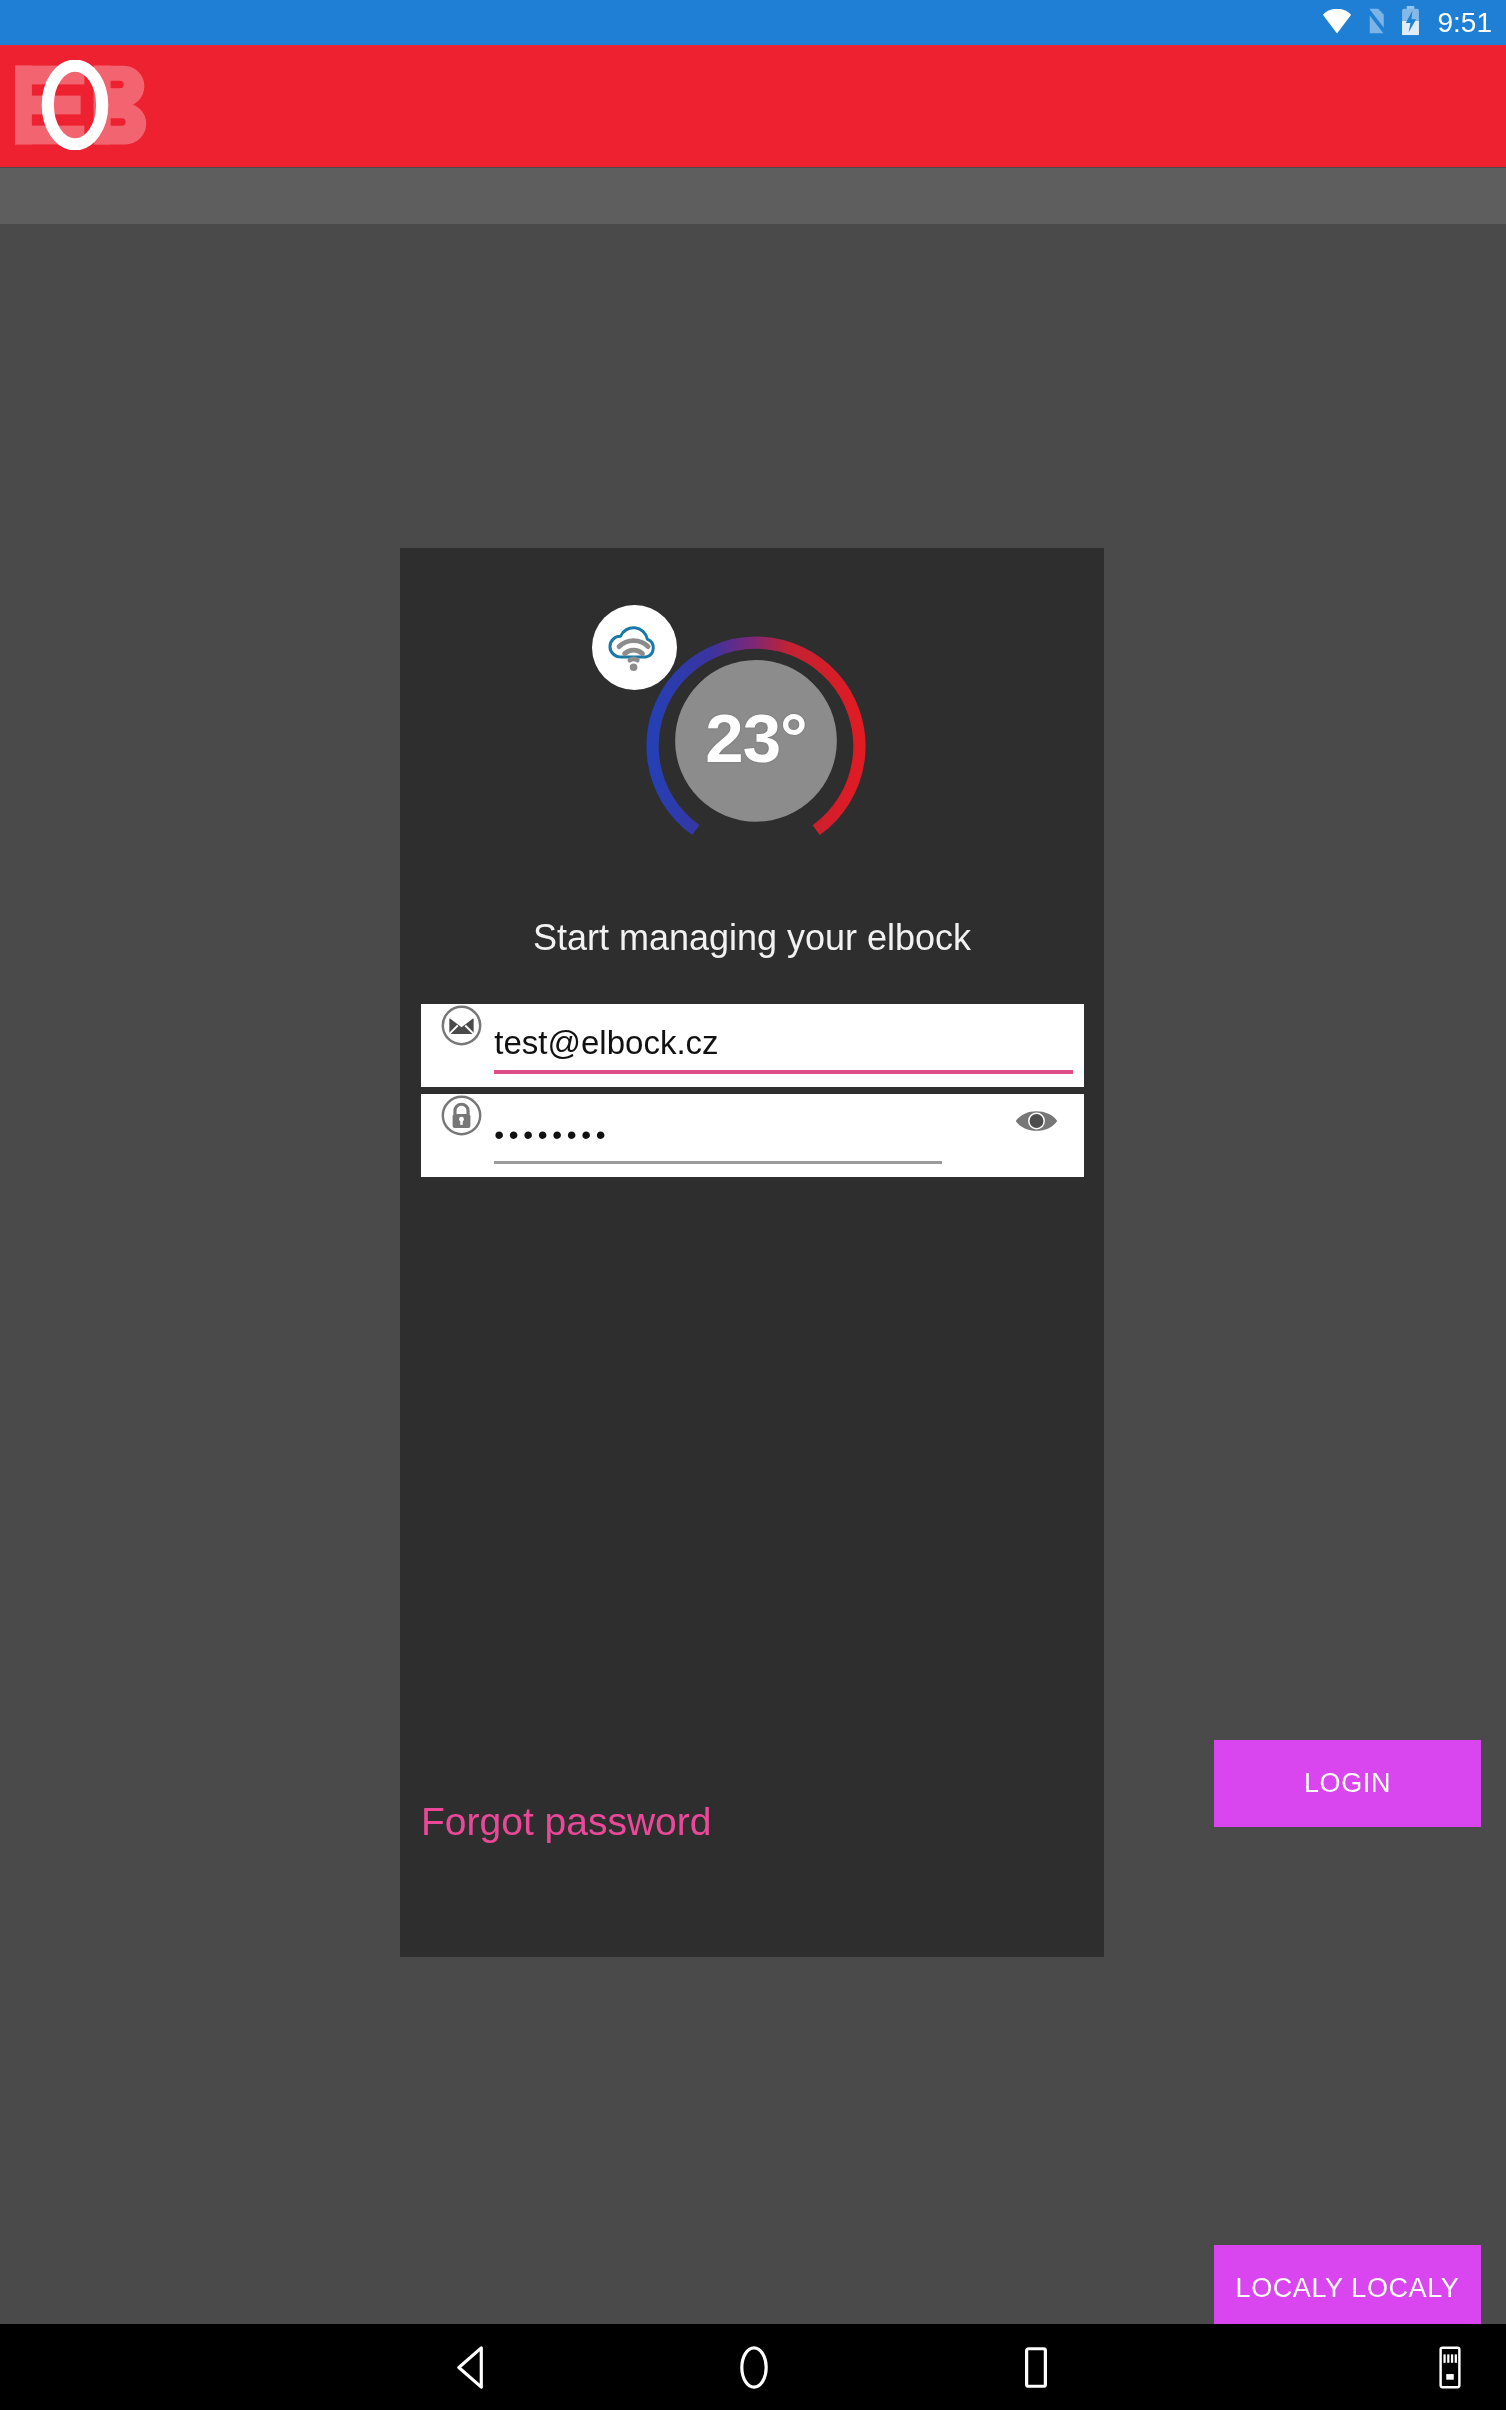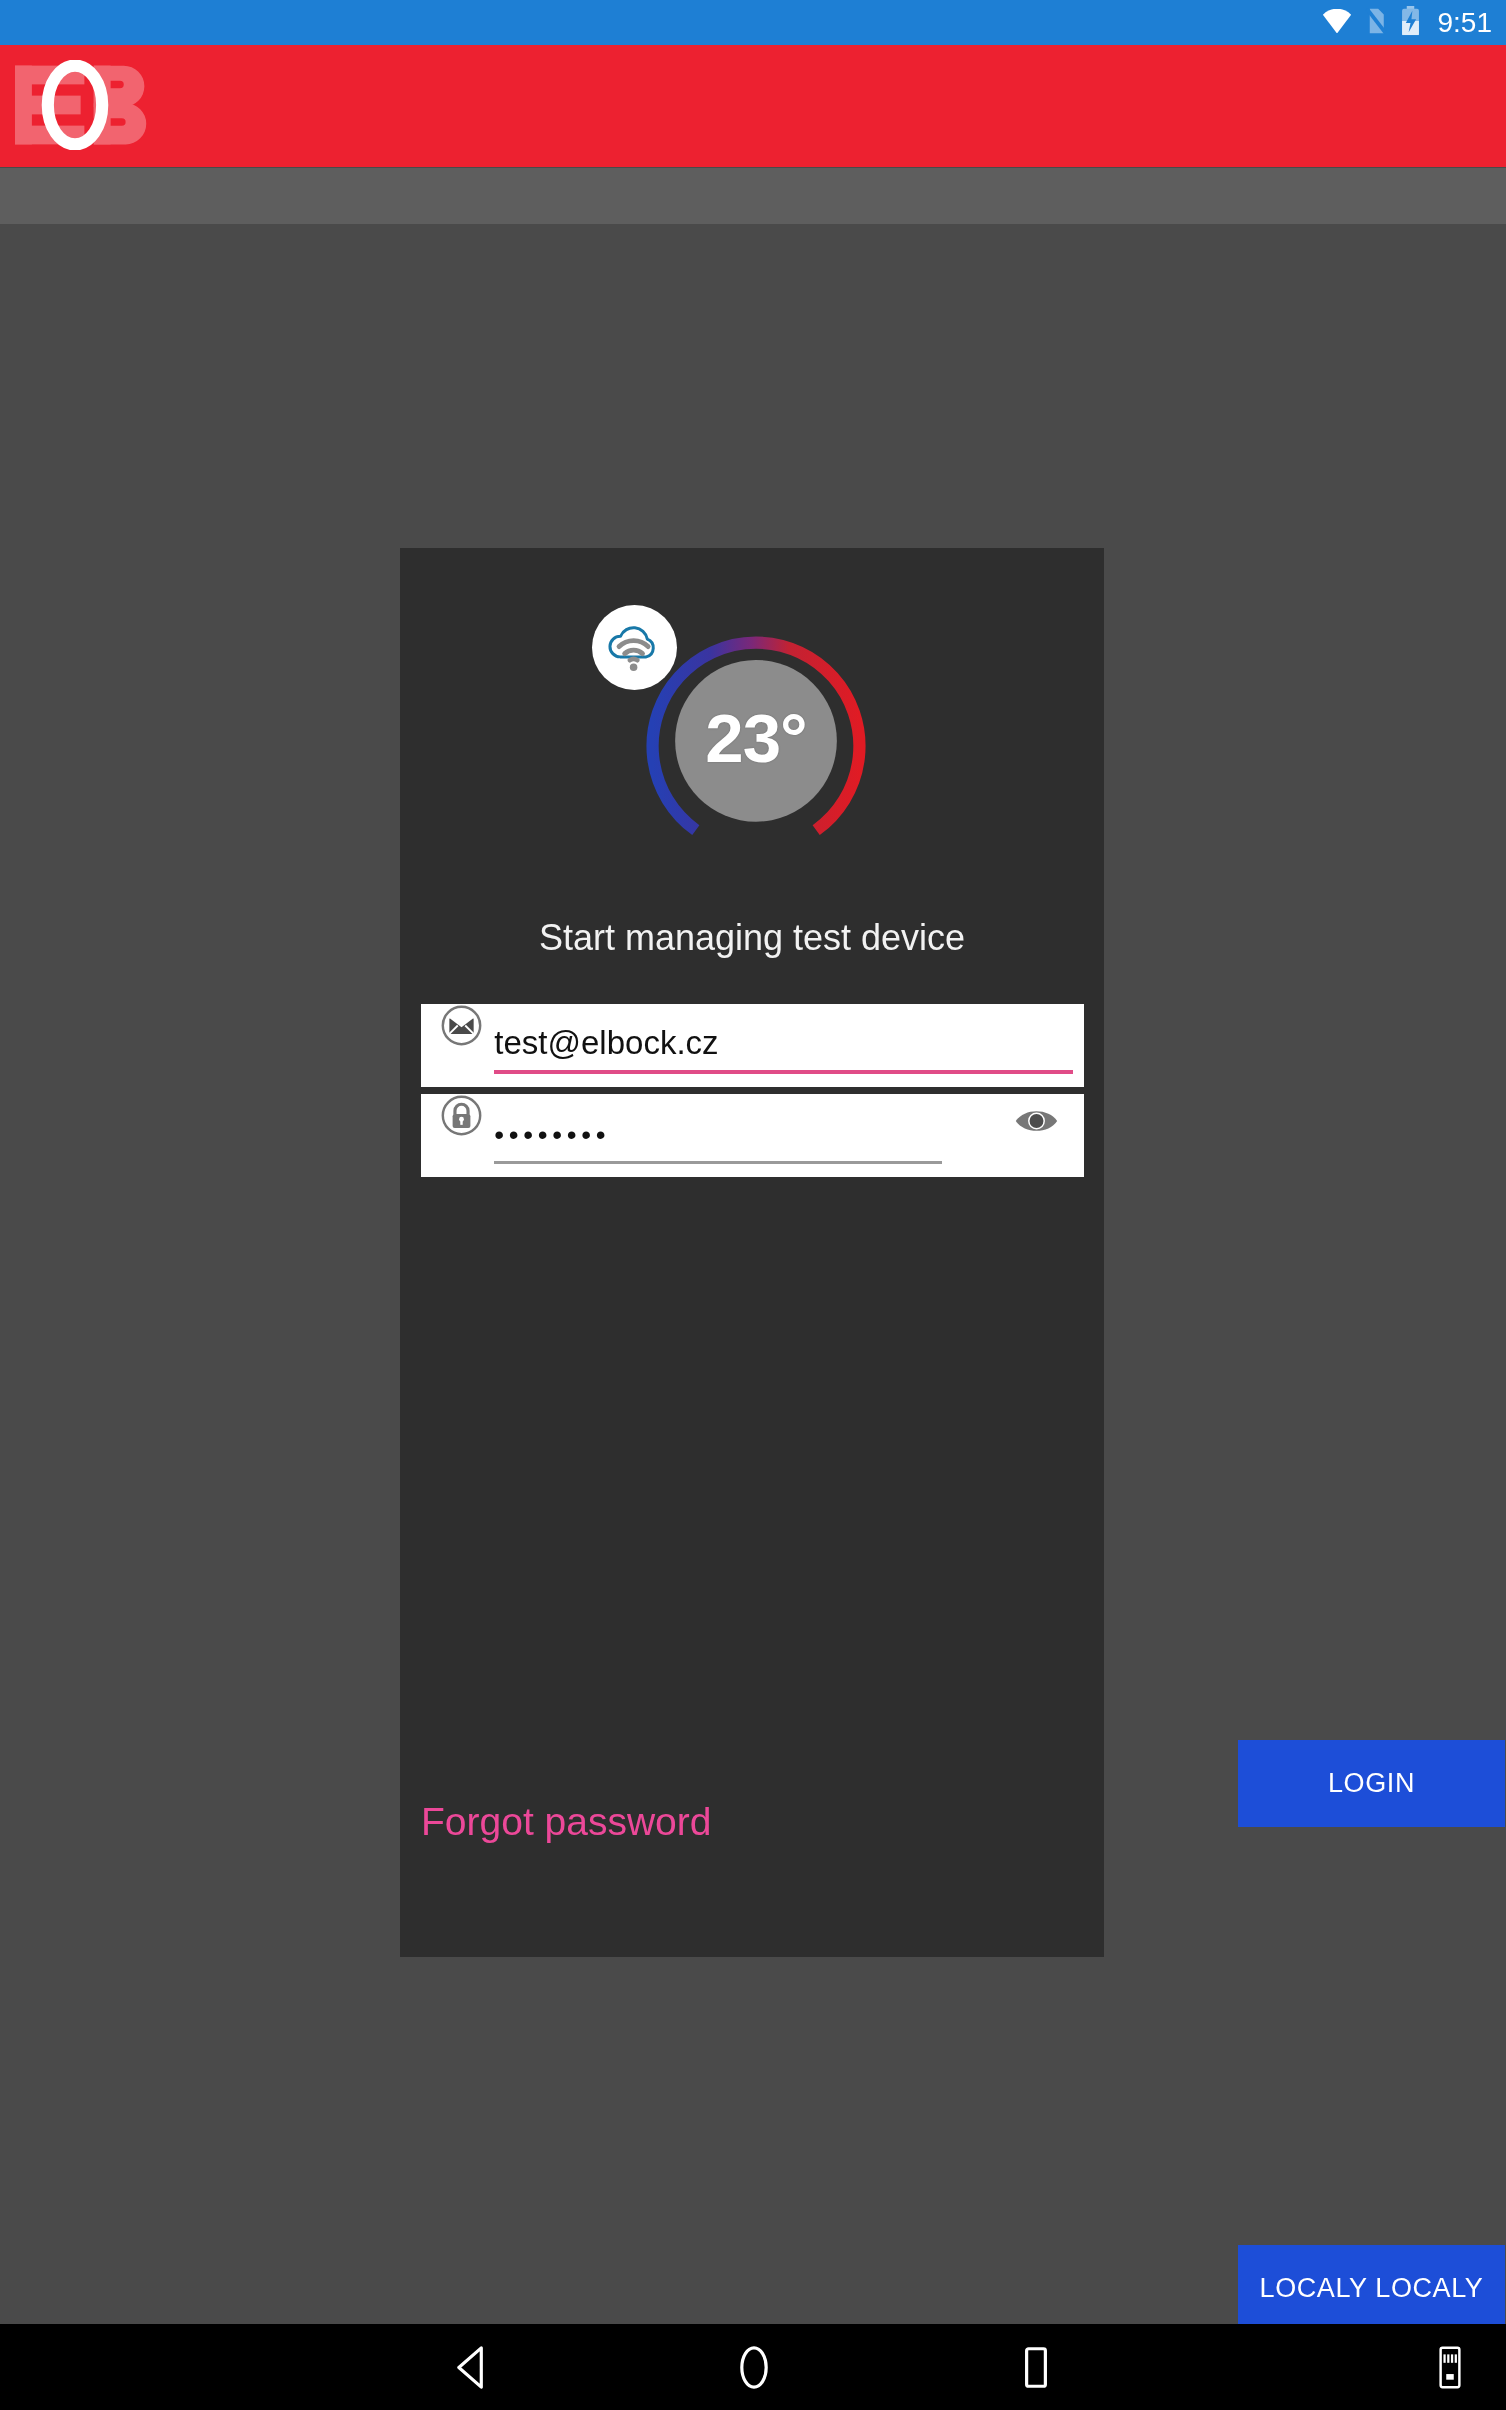--- a/index.html
+++ b/index.html
@@ -146,27 +146,27 @@
     display: flex; align-items: center; justify-content: center;
   }
 
   
   #forgot-password {
     position: absolute; left: 21px; top: 1252px;
     color: #ec4899;
     font-size: 39px;
   }
   .btn-blue {
-    background: #1d4ed8;
+    background: #d946ef;
     color: #ffffff;
     border: none;
     font-family: "Liberation Sans", sans-serif;
     letter-spacing: 0.6px;
     cursor: pointer;
-    display: flex; align-items: center; justify-content: center; margin-left: 24px;
+    display: flex; align-items: center; justify-content: center;
   }
   #login-btn {
     position: absolute; left: 814px; top: 1192px;
     width: 267px; height: 87px;
     font-size: 27px;
   }
   #control-localy-btn {
     position: absolute; left: 814px; top: 1697px;
     width: 267px; height: 87px;
     font-size: 27px;
@@ -281,21 +281,21 @@
           <path d="M16 38 a11 11 0 0 1 0.6 -22 a15 15 0 0 1 28.5 3 a10 10 0 0 1 -1.1 19 Z" fill="none" stroke="#1878A8" stroke-width="3.2" stroke-linejoin="round"></path>
 
           <path d="M15 27 a22 22 0 0 1 31 0" fill="none" stroke="#8C8C8C" stroke-width="5.2" stroke-linecap="round"></path>
           <path d="M21 34.5 a14 14 0 0 1 19 0" fill="none" stroke="#8C8C8C" stroke-width="5.2" stroke-linecap="round"></path>
           <path d="M26.5 41.5 a7 7 0 0 1 8 0" fill="none" stroke="#8C8C8C" stroke-width="5" stroke-linecap="round"></path>
           <circle cx="30.5" cy="49" r="4" fill="#8C8C8C"></circle>
         </svg>
       </div>
     </div>
 
-    <div id="headline">Start managing test device</div>
+    <div id="headline">Start managing your elbock</div>
 
     <div class="field" id="field-email">
       <span class="field-icon">
         <svg width="43" height="43" viewBox="0 0 46 46">
           <circle cx="23" cy="23" r="20" fill="none" stroke="#777777" stroke-width="2.6"></circle>
           <rect x="10" y="15" width="26" height="17" rx="1.5" fill="#4a4a4a"></rect>
           <path d="M10 15 L23 25 L36 15 Z" fill="#ffffff"></path>
           <path d="M10 32 L19 23 M36 32 L27 23" stroke="#ffffff" stroke-width="2" fill="none"></path>
         </svg>
       </span>

